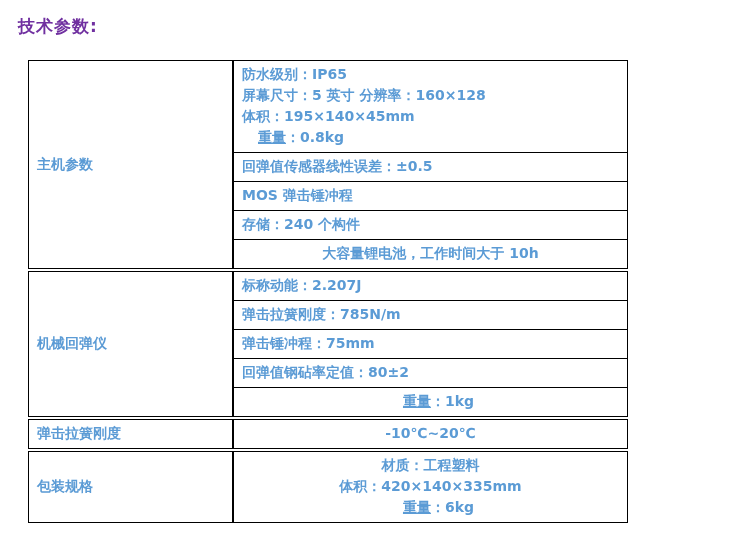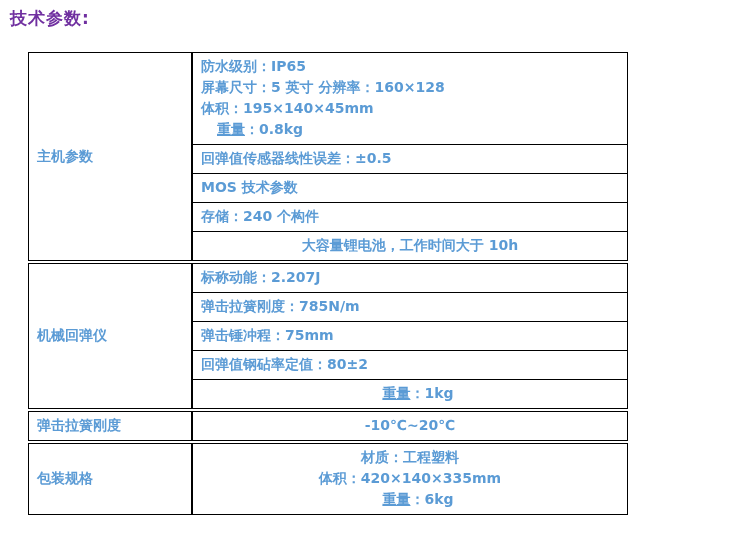--- a/index.html
+++ b/index.html
@@ -10,21 +10,21 @@
   body {
     width: 743px;
     height: 551px;
     overflow: hidden;
     font-family: "DejaVu Sans", "Liberation Sans", sans-serif;
   }
   .page {
     padding: 7px 0 0 10px;
   }
   .page-title {
-    margin: 0;
+    margin: 8px;
     font-size: 17px;
     font-weight: bold;
     color: var(--title-color, #7030A0);
     letter-spacing: 1px;
   }
   table.spec {
     border-collapse: separate;
     border-spacing: 0 2px;
     margin: 20px 0 0 18px;
     width: 600px;
@@ -32,21 +32,21 @@
   }
   table.spec td {
     box-sizing: border-box;
     border: 1px solid var(--border-color, #000000);
     color: var(--text-color, #5B9BD5);
     font-weight: bold;
     font-size: 14px;
     vertical-align: middle;
   }
   td.label-cell {
-    width: 164px;
+    width: 205px;
     padding: 2px 8px;
   }
   td.content-cell {
     padding: 0;
   }
   .sub-row {
     border-bottom: 1px solid var(--border-color, #000000);
     padding: 3px 8px 4px 8px;
   }
   .sub-row:last-child {
@@ -76,21 +76,21 @@
             <div class="sub-row">
               <div class="cell-line">防水级别：IP65</div>
               <div class="cell-line">屏幕尺寸：5 英寸 分辨率：160×128</div>
               <div class="cell-line">体积：195×140×45mm</div>
               <div class="cell-line"><span class="u">重量</span>：0.8kg</div>
             </div>
             <div class="sub-row">
               <div class="cell-line">回弹值传感器线性误差：±0.5</div>
             </div>
             <div class="sub-row">
-              <div class="cell-line">MOS 技术参数</div>
+              <div class="cell-line">MOS 弹击锤冲程</div>
             </div>
             <div class="sub-row">
               <div class="cell-line">存储：240 个构件</div>
             </div>
             <div class="sub-row">
               <div class="cell-line">大容量锂电池，工作时间大于 10h</div>
             </div>
           </td>
         </tr>
         <tr>

